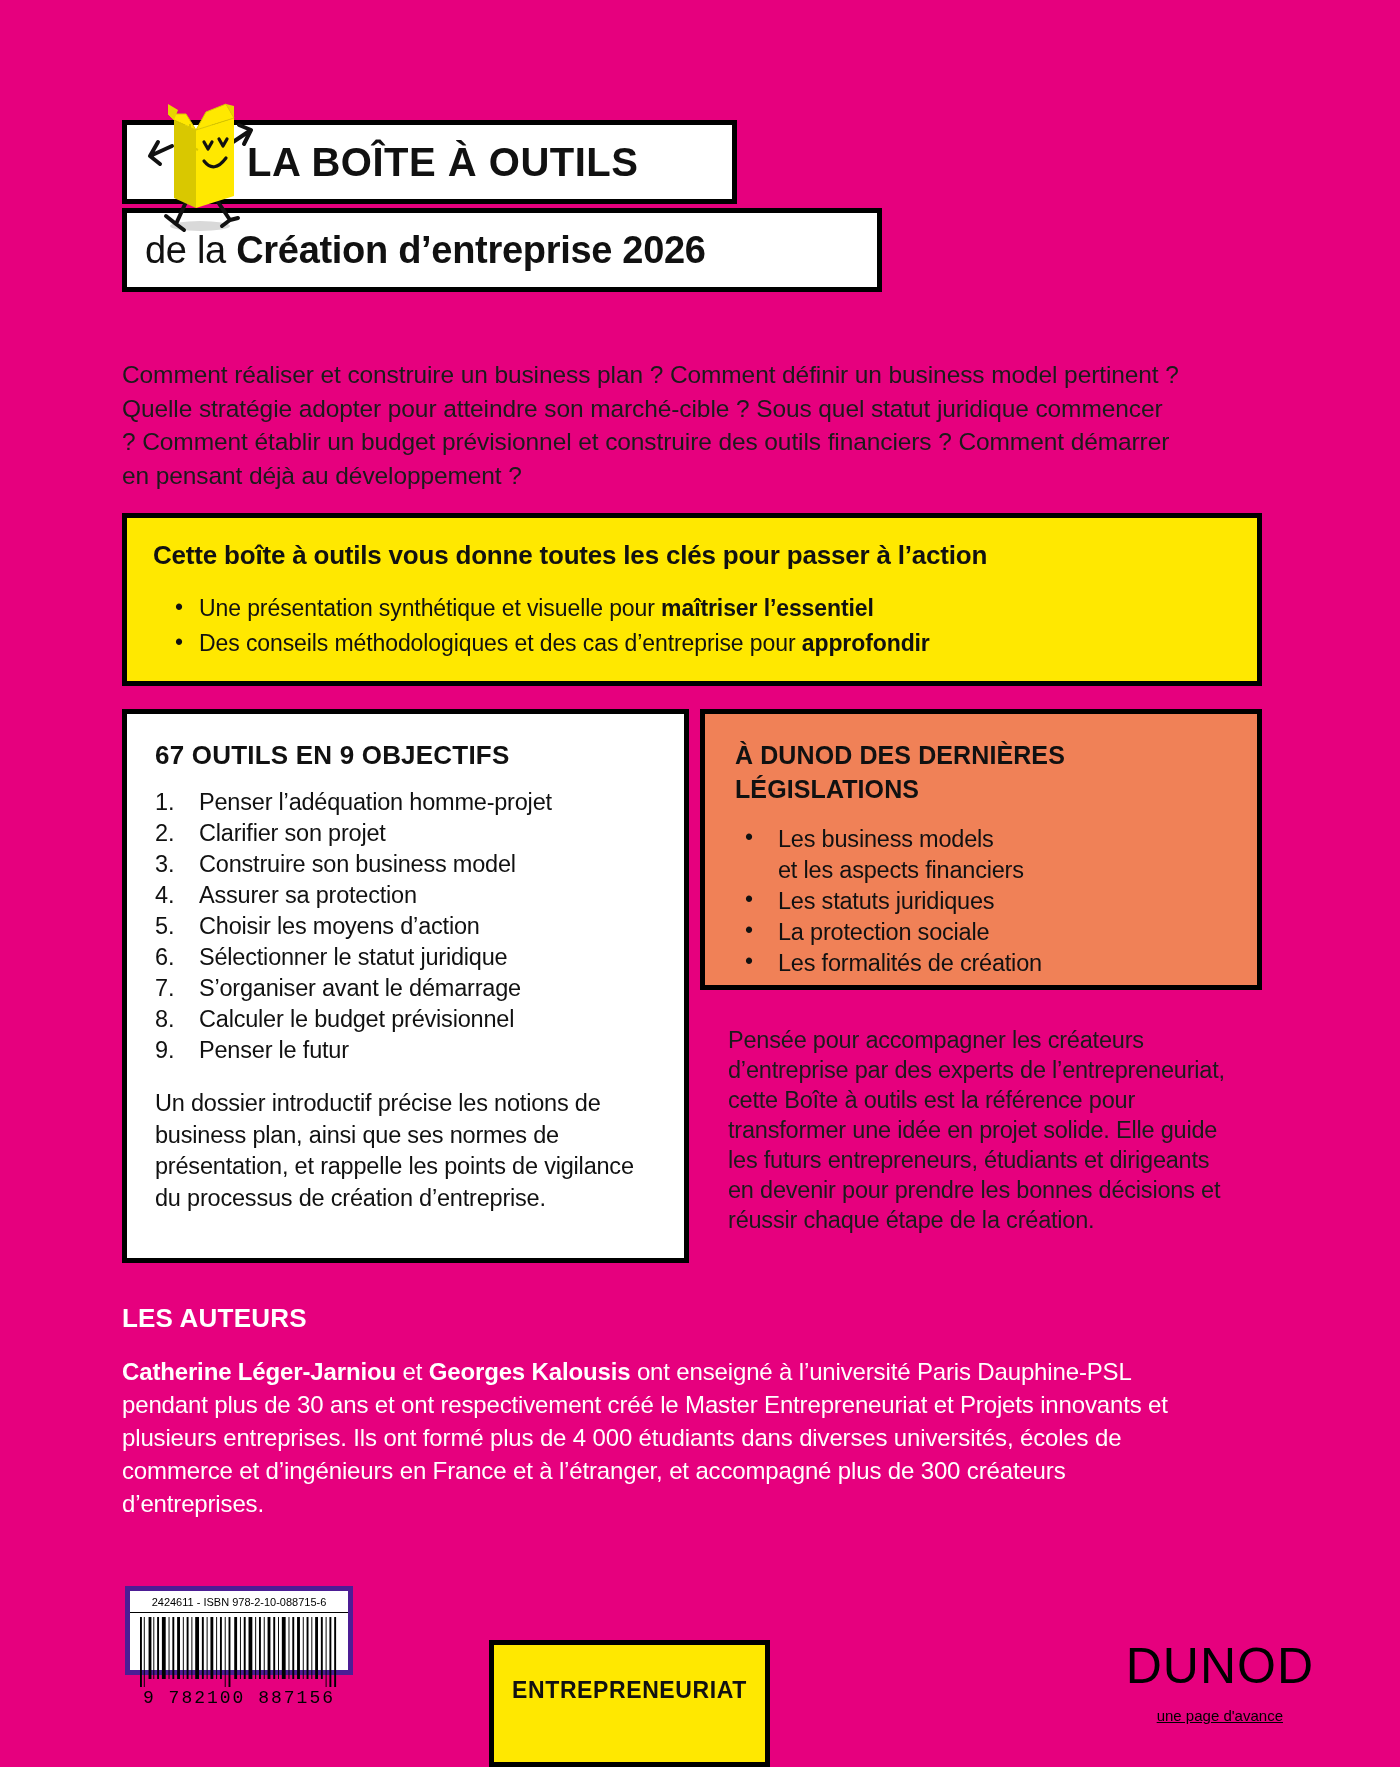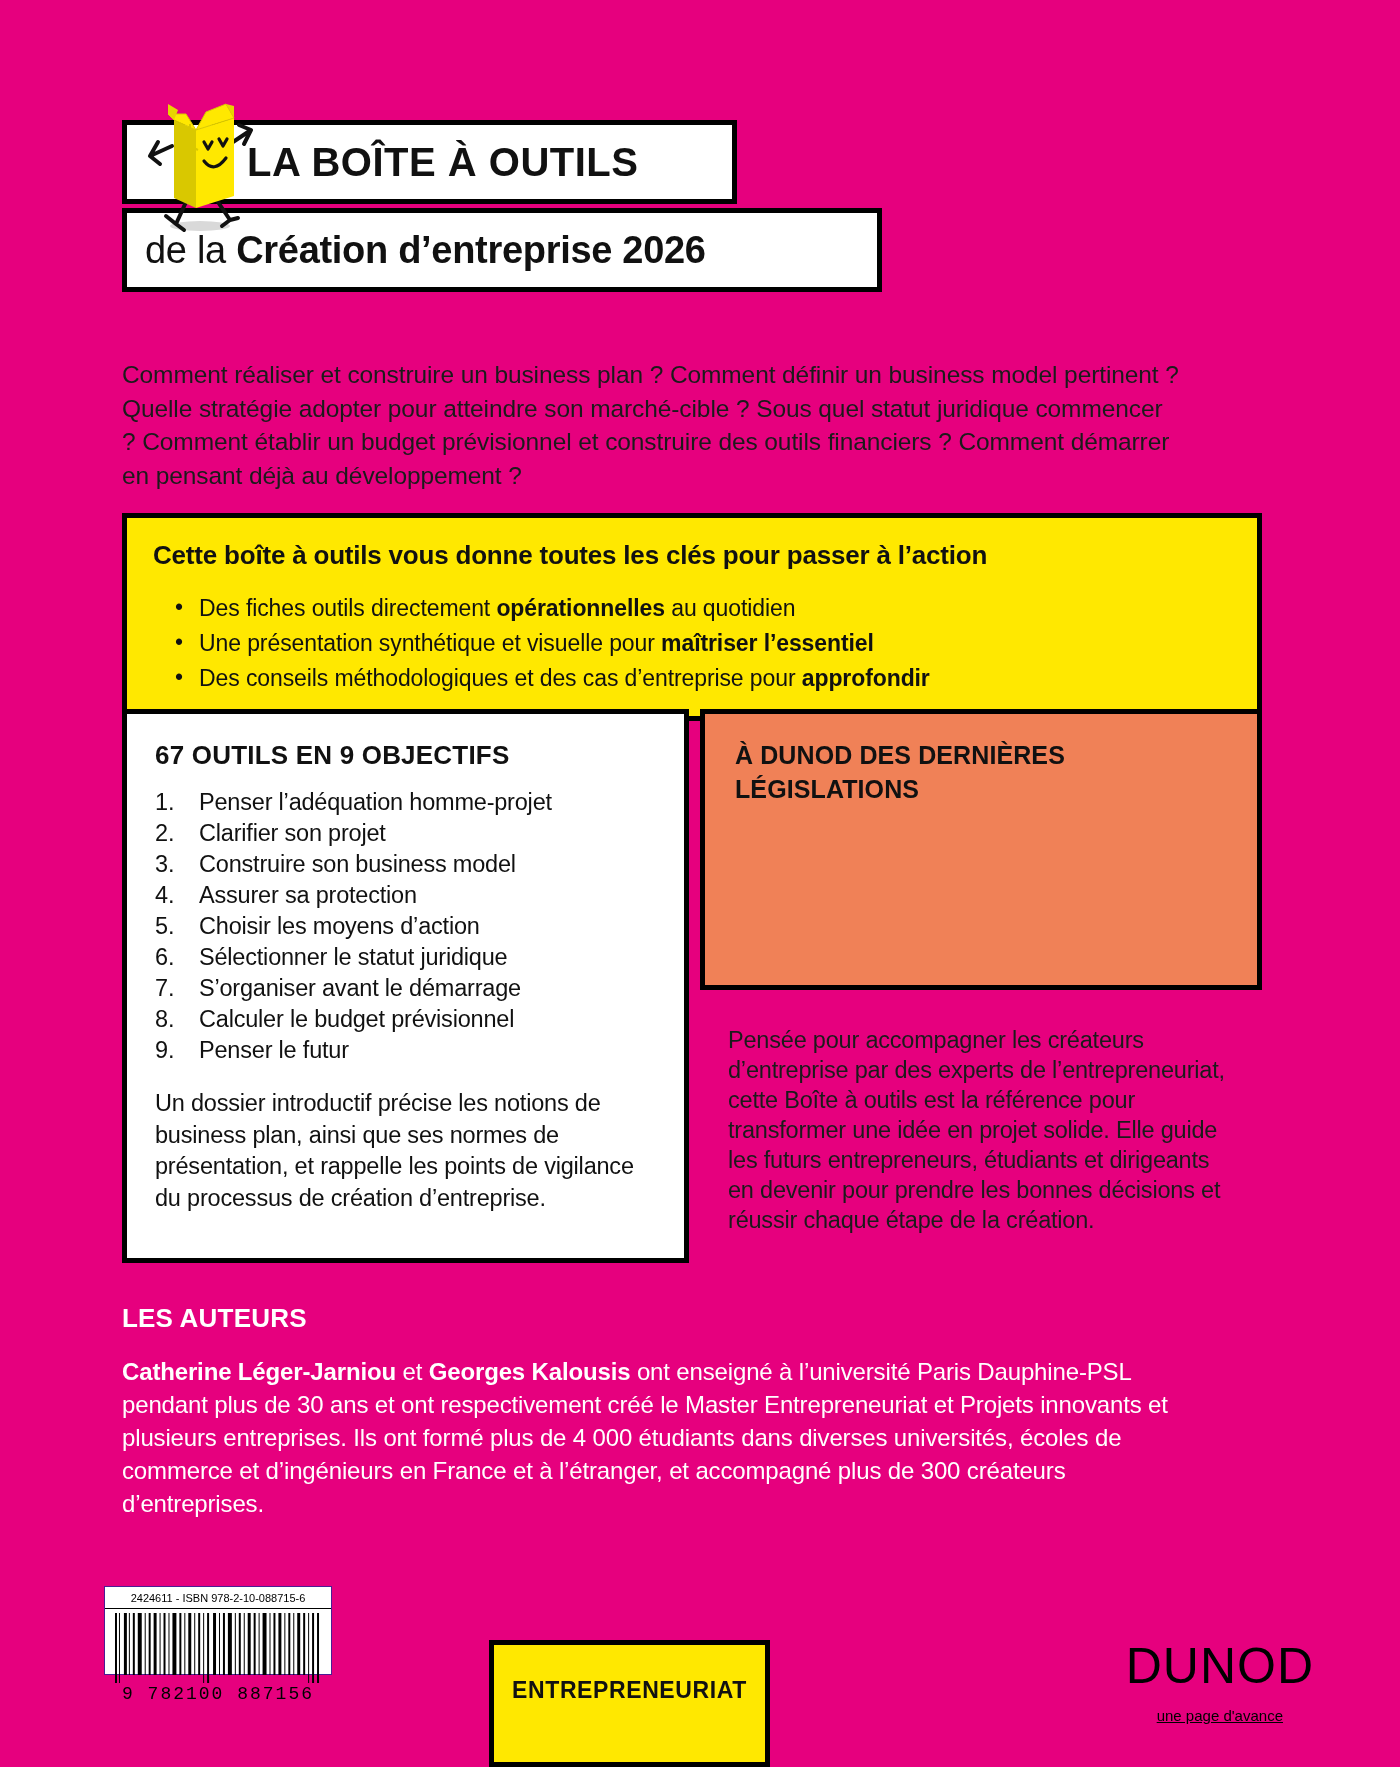--- a/index.html
+++ b/index.html
@@ -229,26 +229,26 @@
     font-size: 24px;
     line-height: 33px;
     color: #ffffff;
     letter-spacing: -0.15px;
   }
   #authors-body b { font-weight: 800; }
 
   
   #barcode {
     position: absolute;
-    left: 104px;
+    left: 125px;
     top: 1586px;
     width: 228px;
     height: 89px;
     background: #ffffff;
-    border: 1px solid #4c1d95;
+    border: 5px solid #4c1d95;
   }
   #barcode .bc-top {
     height: 22px;
     border-bottom: 1px solid #000;
     display: flex;
     align-items: center;
     justify-content: center;
     font-size: 11px;
     color: #000;
     letter-spacing: 0px;
@@ -348,21 +348,20 @@
   <div class="title-line2">
     <span class="t2"><span>de la </span><b>Création d’entreprise 2026</b></span>
   </div>
 </div>
 
 <div id="intro">Comment réaliser et construire un business plan ? Comment définir un business model pertinent ? Quelle stratégie adopter pour atteindre son marché-cible ? Sous quel statut juridique commencer ? Comment établir un budget prévisionnel et construire des outils financiers ? Comment démarrer en pensant déjà au développement ?</div>
 
 <div id="yellow-box">
   <div class="yb-head">Cette boîte à outils vous donne toutes les clés pour passer à l’action</div>
   <ul>
-    <li><span>Des fiches outils directement </span><b>opérationnelles</b><span> au quotidien</span></li>
     <li><span>Une présentation synthétique et visuelle pour </span><b>maîtriser l’essentiel</b><span></span></li>
     <li><span>Des conseils méthodologiques et des cas d’entreprise pour </span><b>approfondir</b><span></span></li>
   </ul>
 </div>
 
 <div id="white-box">
   <div class="wb-head">67 OUTILS EN 9 OBJECTIFS</div>
   <ol>
     <li>Penser l’adéquation homme-projet</li>
     <li>Clarifier son projet</li>
@@ -372,20 +371,29 @@
     <li>Sélectionner le statut juridique</li>
     <li>S’organiser avant le démarrage</li>
     <li>Calculer le budget prévisionnel</li>
     <li>Penser le futur</li>
   </ol>
   <div class="wb-para">Un dossier introductif précise les notions de business plan, ainsi que ses normes de présentation, et rappelle les points de vigilance du processus de création d’entreprise.</div>
 </div>
 
 <div id="orange-box">
   <div class="ob-head">À DUNOD DES DERNIÈRES LÉGISLATIONS</div>
+  <ul>
+    <li>
+      <span>Les business models</span>
+      <span class="cont">et les aspects financiers</span>
+    </li>
+    <li>Les statuts juridiques</li>
+    <li>La protection sociale</li>
+    <li>Les formalités de création</li>
+  </ul>
 </div>
 
 <div id="right-para">Pensée pour accompagner les créateurs d’entreprise par des experts de l’entrepreneuriat, cette Boîte à outils est la référence pour transformer une idée en projet solide. Elle guide les futurs entrepreneurs, étudiants et dirigeants en devenir pour prendre les bonnes décisions et réussir chaque étape de la création.</div>
 
 <div id="authors-head">LES AUTEURS</div>
 <div id="authors-body"><b>Catherine Léger-Jarniou</b><span> et </span><b>Georges Kalousis</b><span> ont enseigné à l’université Paris Dauphine-PSL pendant plus de 30 ans et ont respectivement créé le Master Entrepreneuriat et Projets innovants et plusieurs entreprises. Ils ont formé plus de 4 000 étudiants dans diverses universités, écoles de commerce et d’ingénieurs en France et à l’étranger, et accompagné plus de 300 créateurs d’entreprises.</span></div>
 
 <div id="barcode">
   <div class="bc-top">2424611 - ISBN 978-2-10-088715-6</div>
   <div class="bc-bars">

